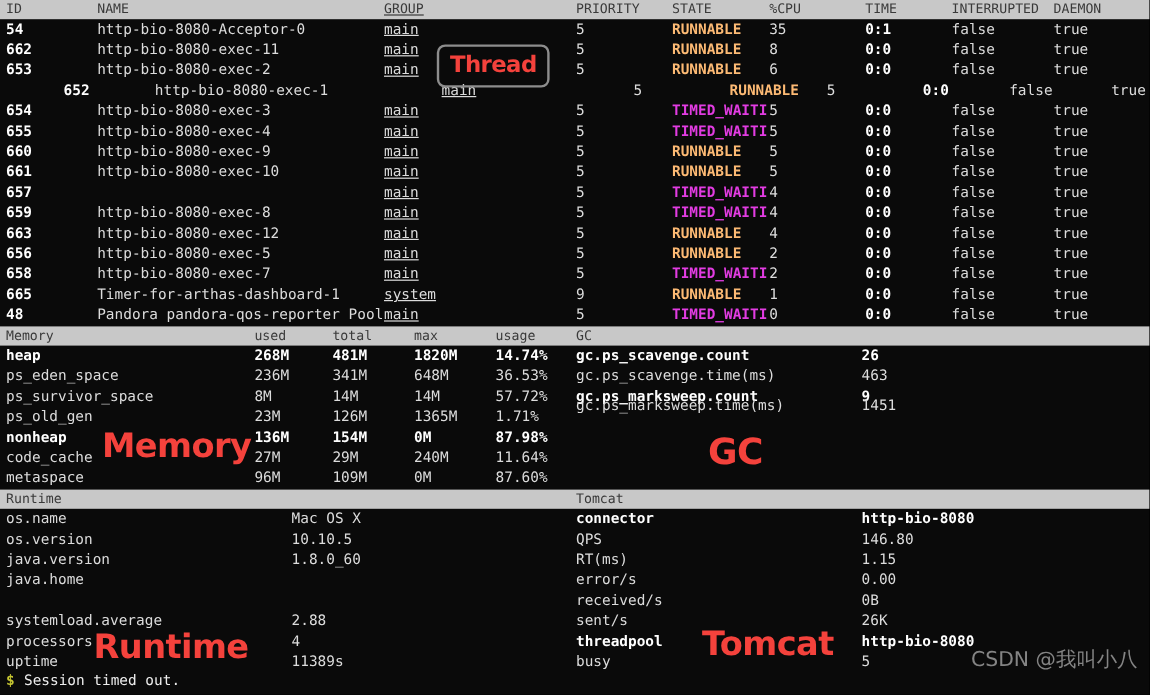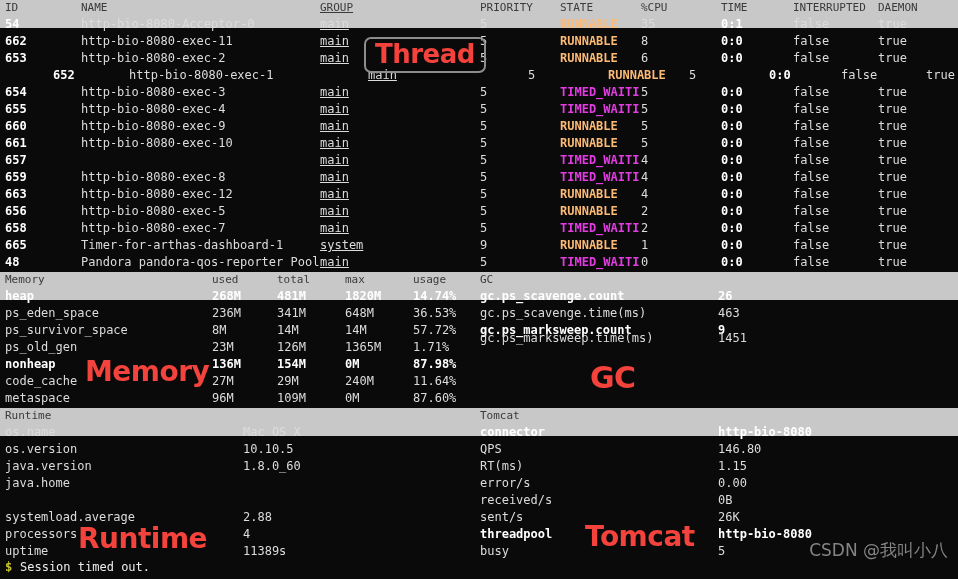--- a/index.html
+++ b/index.html
@@ -6,21 +6,21 @@
   body{
     width:958px;height:579px;overflow:hidden;position:relative;
     font-family:"DejaVu Sans Mono","Liberation Mono",monospace;
     font-size:12px;line-height:17px;color:#e8e8e8;
     -webkit-font-smoothing:none;
   }
   .screen{position:absolute;inset:0;background:#0a0a0a;}
 
   
   .hdr{
-    position:absolute;left:0;right:0;height:28px;line-height:16px;
+    position:absolute;left:0;right:0;height:16px;line-height:16px;
     background:#c8c8c8;color:#3a3a3a;font-size:11px;
   }
   .hdr .c, .row .c{position:absolute;white-space:pre;top:0;}
   .row{position:absolute;left:0;right:0;height:17px;line-height:17px;}
   .b{font-weight:bold;color:#ffffff;}
   .n{color:#dcdcdc;}
   .green{color:#fdba74;font-weight:bold;}
   .magenta{color:#e23ce2;font-weight:bold;}
 
   
@@ -49,21 +49,21 @@
   .t-name{left:480px;}
   .t-val{left:718px;}
 
   
   .anno{
     position:absolute;color:#f4423c;font-weight:bold;
     font-family:"DejaVu Sans","Liberation Sans",sans-serif;
     letter-spacing:-0.5px;
   }
   #anno-thread{
-    left:364px;top:37px;font-size:26px;
+    left:364px;top:37px;font-size:19px;
     border:2px solid #8d8d8d;border-radius:7px;
     padding:1px 9px 3px 9px;line-height:28px;
   }
   #anno-memory{left:85px;top:357px;font-size:28px;line-height:30px;}
   #anno-gc{left:590px;top:362px;font-size:30px;line-height:32px;}
   #anno-runtime{left:78px;top:524px;font-size:28px;line-height:30px;}
   #anno-tomcat{left:585px;top:522px;font-size:28px;line-height:30px;}
 
   
   #prompt-line{position:absolute;left:0;right:0;height:17px;line-height:17px;}

